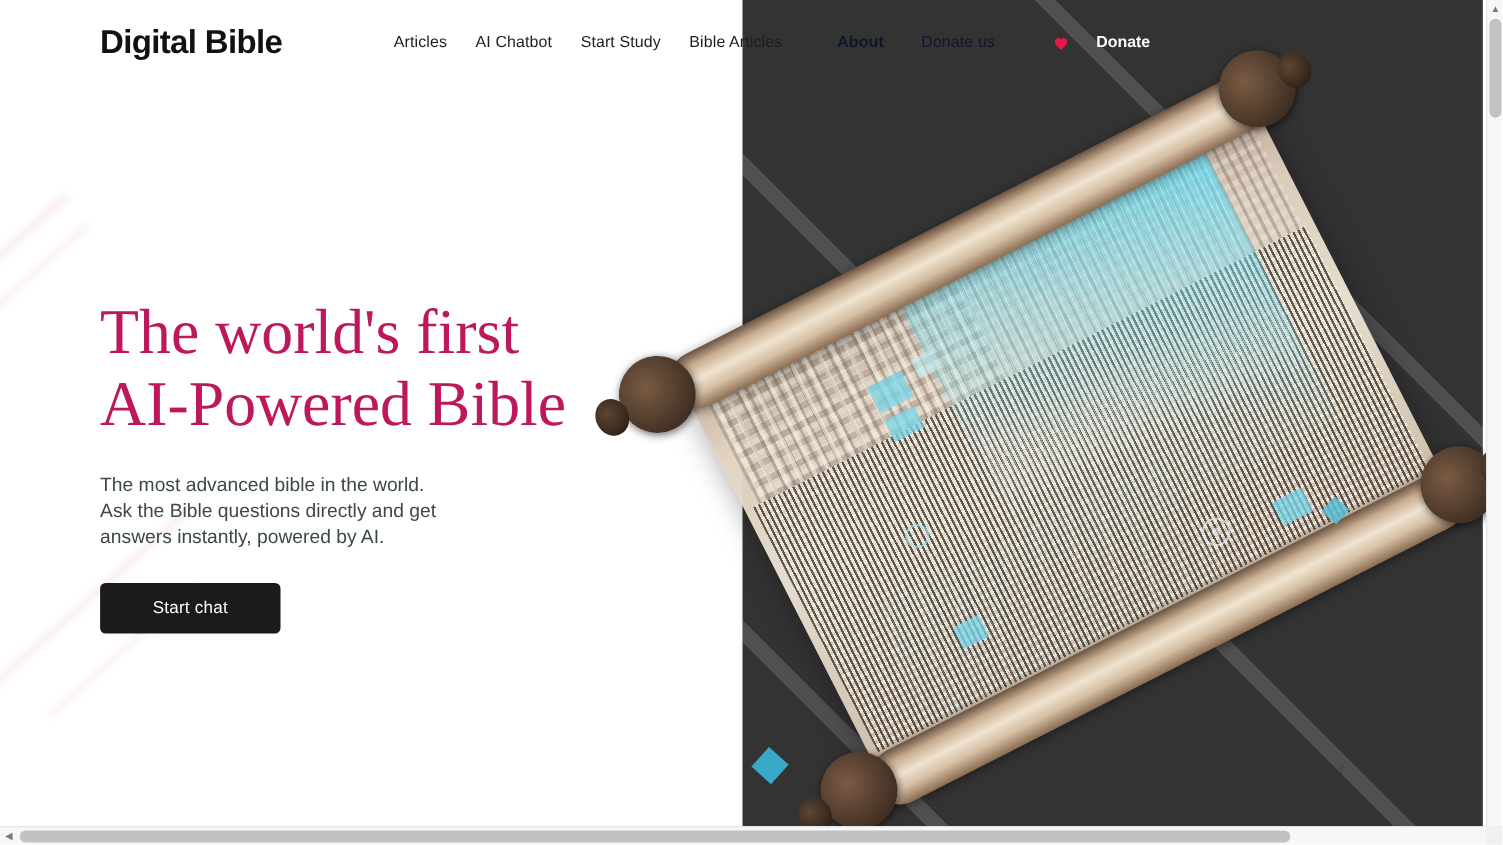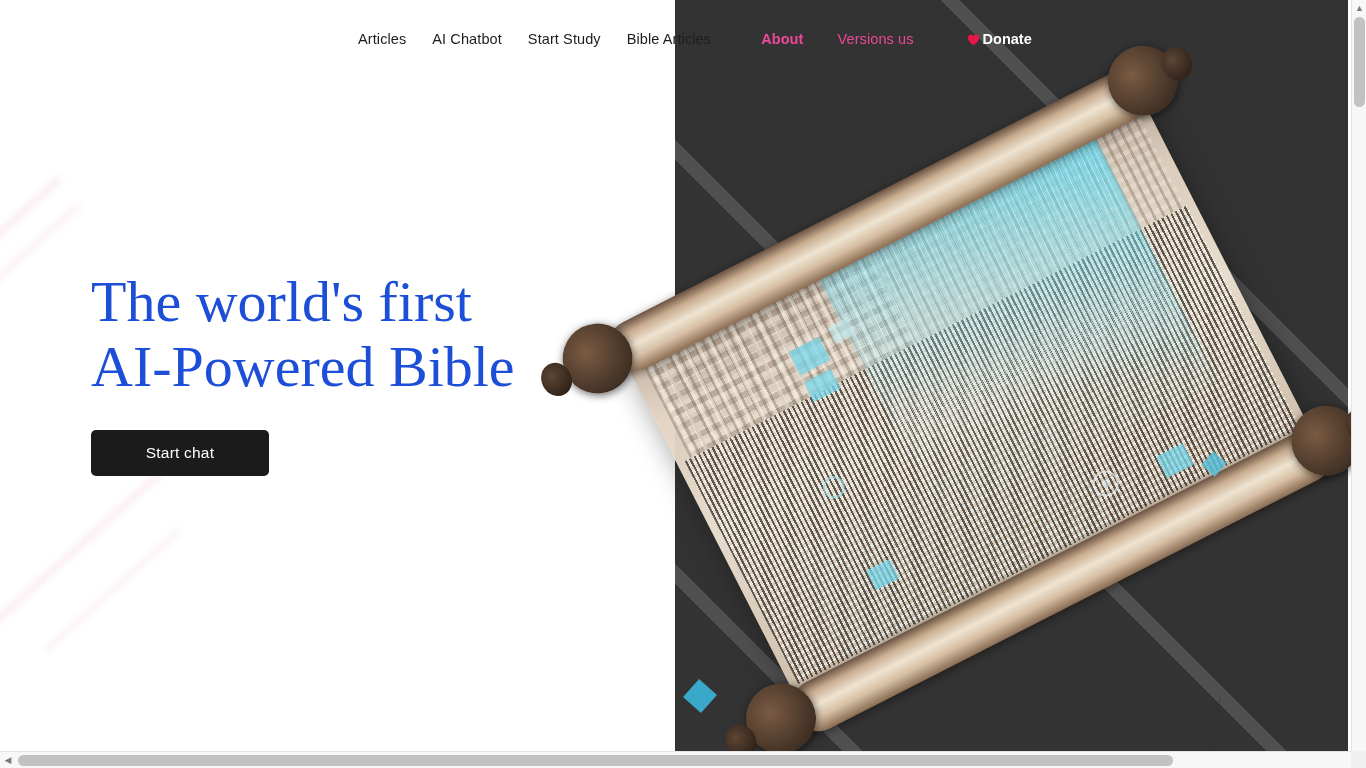--- a/index.html
+++ b/index.html
@@ -263,28 +263,28 @@
     gap: 26px;
     white-space: nowrap;
   }
   .nav-link {
     font-size: 14.5px;
     color: #1d1d1d;
     letter-spacing: .1px;
     text-decoration: none;
     cursor: pointer;
   }
-  .nav-link.on-dark { color: #ec4899; }
+  .nav-link.on-dark { color: #0f172a; }
   .nav-link.about      { margin-left: 24px; font-weight: 700; }
   .nav-link.contact    { margin-left: 8px; }
   #donate-link {
     margin-left: 26px;
     display: flex;
     align-items: center;
-    gap: 2px;
+    gap: 25px;
     font-size: 14.5px;
     font-weight: 700;
     color: #ffffff;
     cursor: pointer;
   }
   .heart { width: 15px; height: 14px; display: block; }
 
   #header-right {
     position: absolute;
     right: 93px; top: 22px;
@@ -316,36 +316,36 @@
   #hero-copy {
     position: absolute;
     left: 91px; top: 270px;
     width: 520px;
     z-index: 30;
   }
   #headline {
     font-family: "Liberation Serif", serif;
     font-size: 58px;
     line-height: 1.12;
-    color: #1d4ed8;
+    color: #be185d;
     font-weight: 400;
     letter-spacing: 0px;
     white-space: pre-line;
   }
   #subcopy {
     margin-top: 28px;
     font-size: 17.5px;
     line-height: 1.38;
     color: #3c4a42;
     white-space: pre-line;
   }
   #start-chat-btn {
     margin-top: 30px;
     display: block;
-    width: 178px; height: 46px;
+    width: 164px; height: 46px;
     background: #1b1b1b;
     color: #ffffff;
     border: none;
     border-radius: 5px;
     font-family: "Liberation Sans", sans-serif;
     font-size: 15.5px;
     letter-spacing: .2px;
     cursor: pointer;
   }
 
@@ -451,42 +451,46 @@
         <div class="cap br"></div>
           <div class="knob br"></div>
       </div>
       <div class="thread"></div>
     </div>
     <div class="accent-square"></div>
     <div class="accent-square2"></div>
 
     <div id="header">
 
+      <div id="brand">Digital Bible</div>
 
       <div id="nav">
         <a class="nav-link">Articles</a>
         <a class="nav-link">AI Chatbot</a>
         <a class="nav-link">Start Study</a>
         <a class="nav-link">Bible Articles</a>
         <a class="nav-link on-dark about">About</a>
-        <a class="nav-link on-dark contact">Versions us</a>
+        <a class="nav-link on-dark contact">Donate us</a>
 
         <div id="donate-link">
           <svg class="heart" viewBox="0 0 24 22">
             <path d="M12 21s-9-5.8-9-12a5 5 0 019-3 5 5 0 019 3c0 6.2-9 12-9 12z" fill="#e8174a"></path>
           </svg>
           <span>Donate</span>
         </div>
       </div>
 
     </div>
 
     <div id="hero-copy">
       <h1 id="headline">The world's first
 AI-Powered Bible</h1>
+      <p id="subcopy">The most advanced bible in the world.
+Ask the Bible questions directly and get
+answers instantly, powered by AI.</p>
       <button id="start-chat-btn">Start chat</button>
     </div>
 
   </div>
 
   <div id="vscrollbar">
     <div id="vscroll-up">
       <span class="arrow-gly">▲</span>
     </div>
     <div id="vscroll-thumb"></div>

